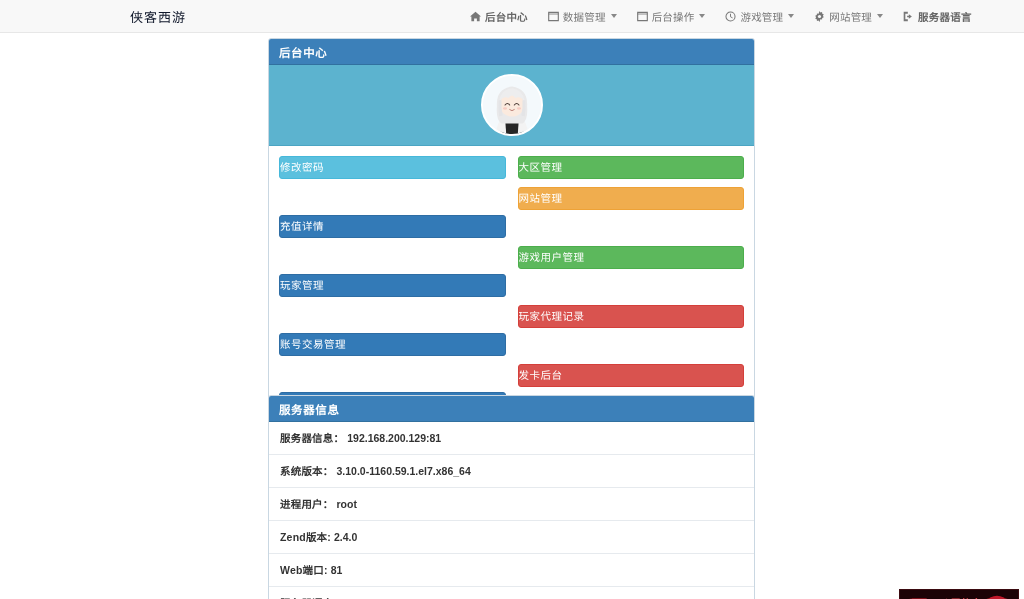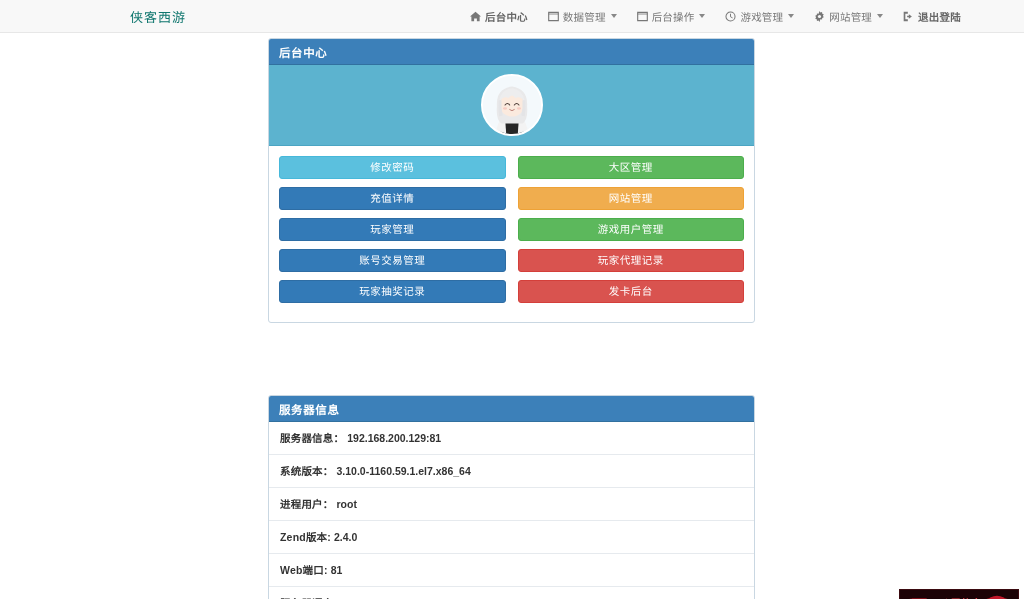--- a/index.html
+++ b/index.html
@@ -17,21 +17,21 @@
     position: relative;
     height: 33px;
     background: #f8f8f8;
     border-bottom: 1px solid #e7e7e7;
     display: flex;
     align-items: center;
   }
   .brand {
     margin-left: 130px;
     font-size: 13px;
-    color: #0f766e;
+    color: #0f172a;
     letter-spacing: 1px;
     white-space: nowrap;
   }
   .nav-items {
     display: flex;
     align-items: center;
     margin-left: 284px;
     gap: 20px;
   }
   .nav-item {
@@ -114,32 +114,32 @@
   }
   .btn-cell {
     width: 50%;
     padding: 4px 6px;
   }
   .btn {
     display: block;
     width: 100%;
     height: 23px;
     line-height: 21px;
-    text-align: center;
+    text-align: left;
     font-size: 10.5px;
     color: #ffffff;
     border-radius: 3px;
     border: 1px solid rgba(0,0,0,.12);
     letter-spacing: .5px;
     cursor: pointer;
     white-space: nowrap;
     overflow: hidden;
   }
   .btn.info    { background: #5bc0de; border-color: #46b8da; }
-  .btn.primary { background: #337ab7; border-color: #2e6da4; }
+  .btn.primary { background: #337ab7; border-color: #2e6da4; margin-top: 28px; }
   .btn.success { background: #5cb85c; border-color: #4cae4c; }
   .btn.warning { background: #f0ad4e; border-color: #eea236; }
   .btn.danger  { background: #d9534f; border-color: #d43f3a; }
 
   
   .info-list { }
   .info-row {
     padding: 8px 11px 9px 11px;
     border-top: 1px solid #e6eaee;
     font-size: 10.5px;
@@ -228,21 +228,21 @@
       <span class="caret"></span>
     </div>
 
     <div class="nav-item strong">
       <span class="ic">
         <svg viewBox="0 0 16 16">
             <path d="M1 1h6v3H3.4v8H7v3H1z"></path>
             <path d="M8.5 4.6L12.9 8l-4.4 3.4V9H6V7h2.5z"></path>
           </svg>
       </span>
-      <span class="nav-label">退出登陆</span>
+      <span class="nav-label">服务器语言</span>
     </div>
 
   </div>
 </div>
 
 <div class="wrap">
 
   <div class="panel panel-main">
 
     <div class="panel-heading">

